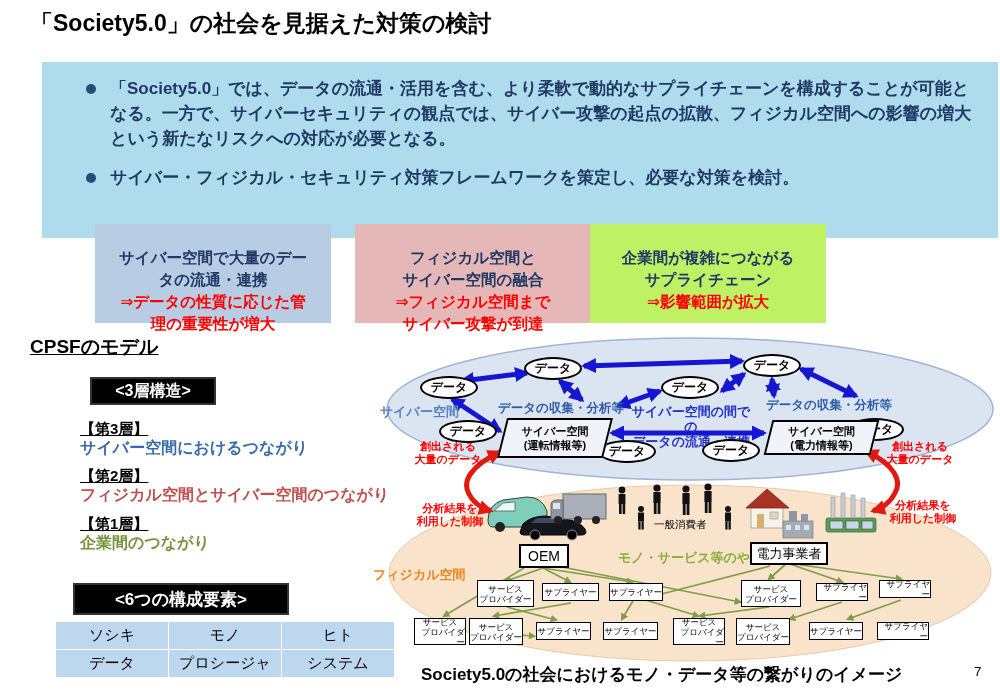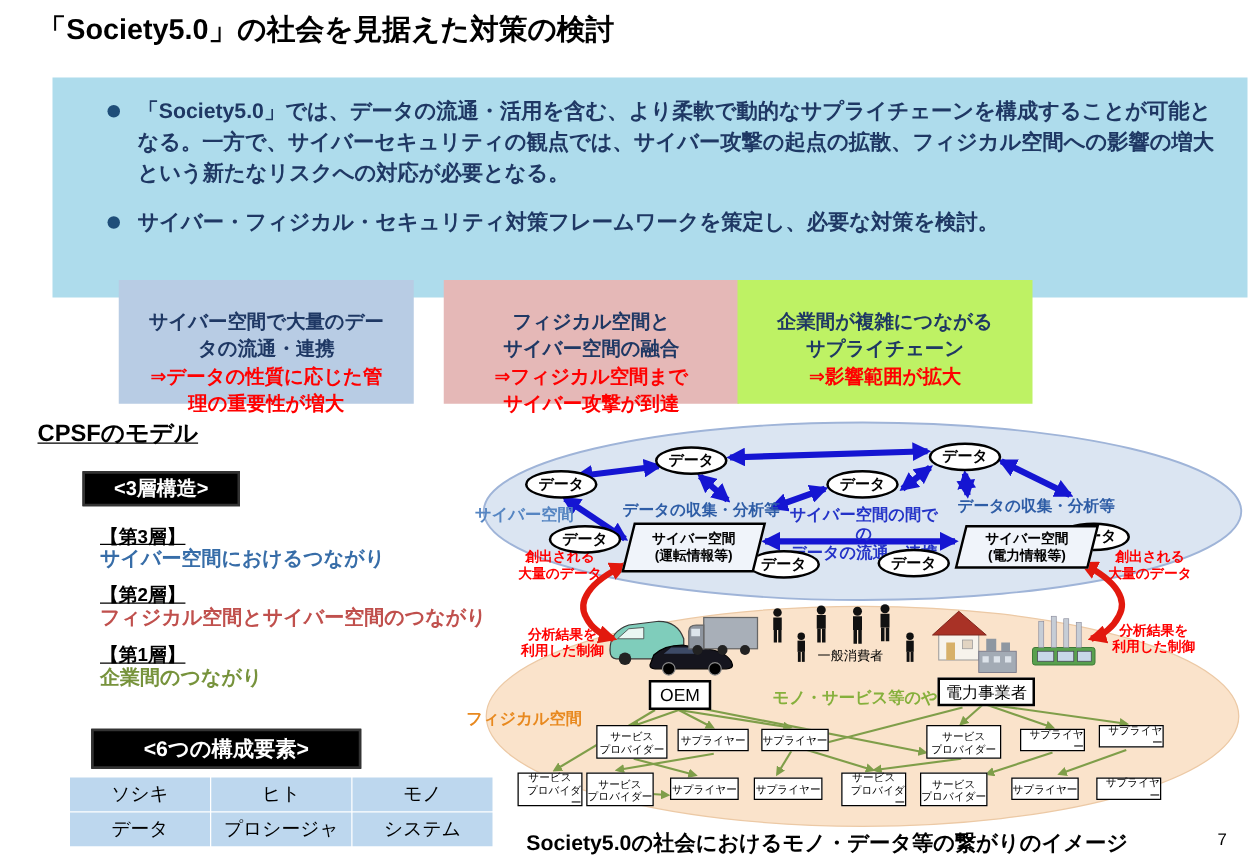--- a/index.html
+++ b/index.html
@@ -19,21 +19,21 @@
   
   .hl{top:224px;height:99px;text-align:center;font-size:15.5px;font-weight:bold;
       color:#1F3864;line-height:22px;padding-top:23px;box-sizing:border-box;}
   .hl1{left:95px;width:236px;background:#B8CCE4;}
   .hl2{left:355px;width:236px;background:#E5B8B7;}
   .hl3{left:590px;width:236px;background:#bef264;}
   
   .cpsf-title{left:30px;top:334px;font-size:19px;font-weight:bold;text-decoration:underline;}
   .blackhdr{background:#000;color:#fff;font-weight:bold;text-align:center;
             display:flex;align-items:center;justify-content:center;border:2px solid #333;box-sizing:border-box;}
-  .hdr3{left:66px;top:377px;width:126px;height:28px;font-size:16px;}
+  .hdr3{left:90px;top:377px;width:126px;height:28px;font-size:16px;}
   .hdr6{left:73px;top:583px;width:216px;height:32px;font-size:17px;}
   .layer{left:80px;width:320px;}
   .layer-label{font-size:15px;font-weight:bold;text-decoration:underline;color:#000;}
   .layer-desc{font-size:16px;font-weight:bold;line-height:18px;}
   .ld3{color:#376DA8;} .ld2{color:#C0504D;} .ld1{color:#77933C;}
   .cpsf-table{left:56px;top:622px;display:grid;grid-template-columns:112px 112px 112px;
               grid-auto-rows:27px;gap:1px;}
   .cell{background:#BDD7EE;display:flex;align-items:center;justify-content:center;
         font-size:15px;color:#000;}
   
@@ -92,22 +92,22 @@
     <div class="layer-desc ld2">フィジカル空間とサイバー空間のつながり</div>
   </div>
   <div class="abs layer" style="top:515px;">
     <div class="layer-label">【第1層】</div>
     <div class="layer-desc ld1">企業間のつながり</div>
   </div>
 
   <div class="abs blackhdr hdr6">&lt;6つの構成要素&gt;</div>
   <div class="abs cpsf-table">
     <div class="cell">ソシキ</div>
+    <div class="cell">モノ</div>
     <div class="cell">ヒト</div>
-    <div class="cell">モノ</div>
     <div class="cell">データ</div>
     <div class="cell">プロシージャ</div>
     <div class="cell">システム</div>
   </div>
 
   <div class="abs diagram">
     <svg width="632" height="362" viewBox="368 330 632 362">
       <defs>
         <marker id="mb" viewBox="0 0 10 10" refX="8" refY="5" markerWidth="3" markerHeight="3" orient="auto-start-reverse">
           <path d="M0,0 L10,5 L0,10 z" fill="#1515D2"></path>

